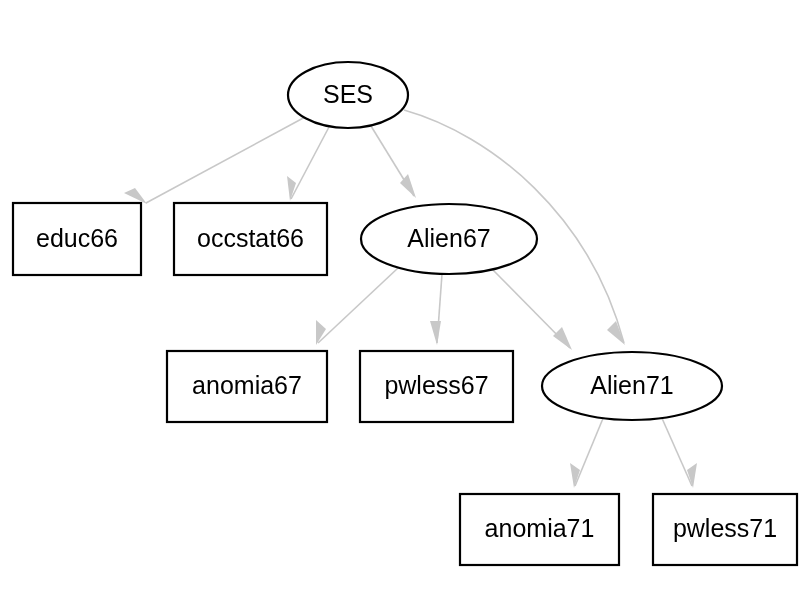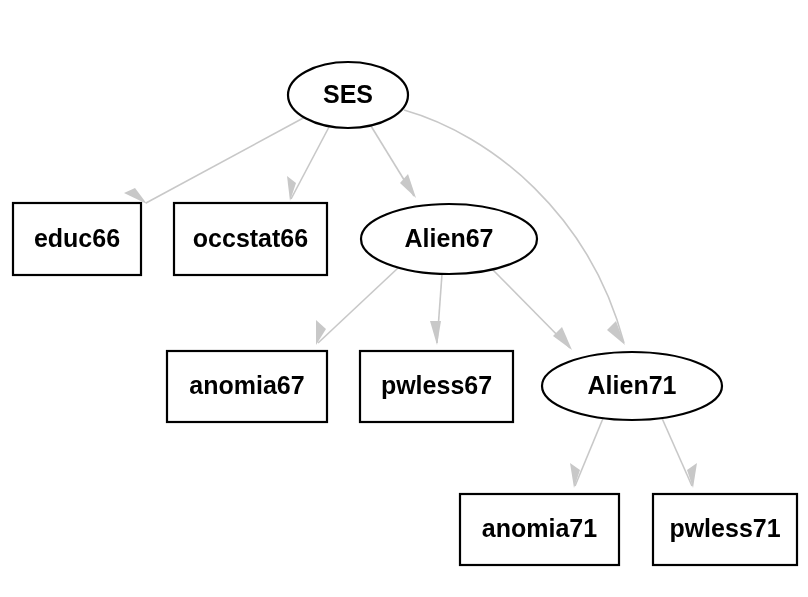--- a/index.html
+++ b/index.html
@@ -8,21 +8,20 @@
     padding: 0;
     background: #ffffff;
   }
   #canvas {
     position: relative;
     width: 808px;
     height: 597px;
     background: #ffffff;
     overflow: hidden;
     font-family: "Liberation Sans", sans-serif;
-    font-weight: bold;
   }
   #graph-svg {
     position: absolute;
     top: 0;
     left: 0;
     width: 808px;
     height: 597px;
   }
   .node-shape {
     fill: #ffffff;

